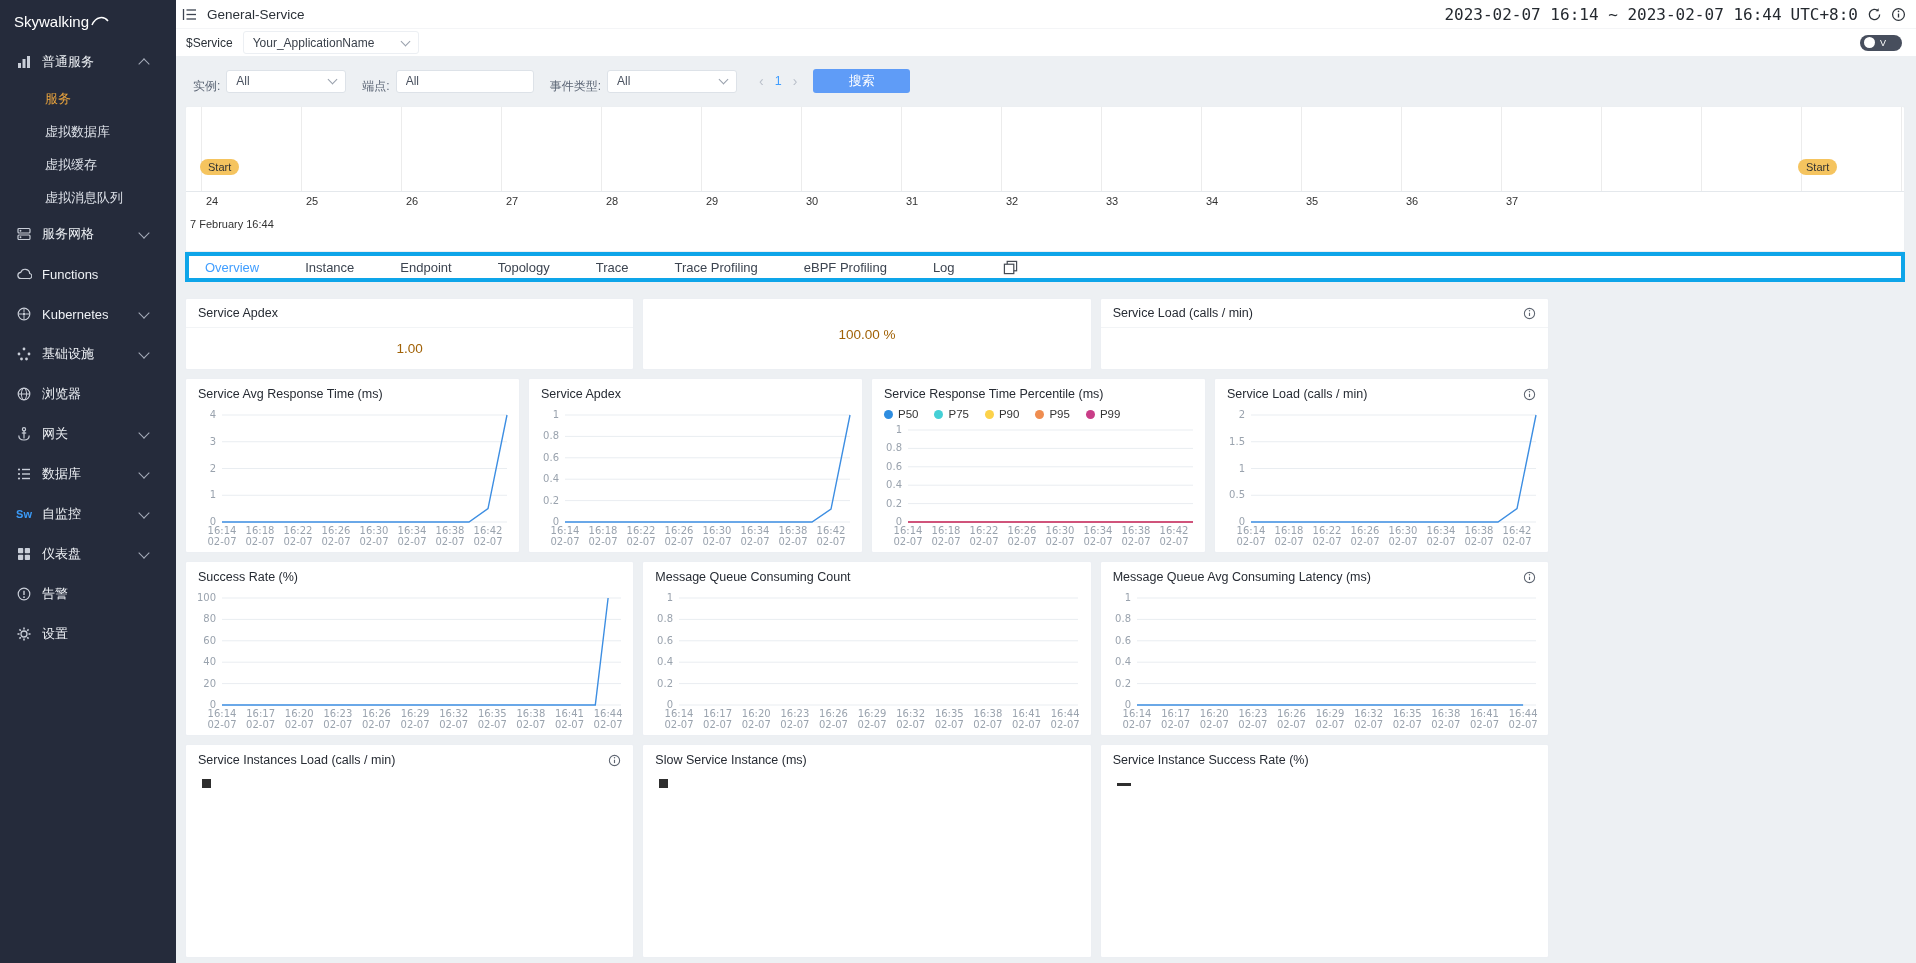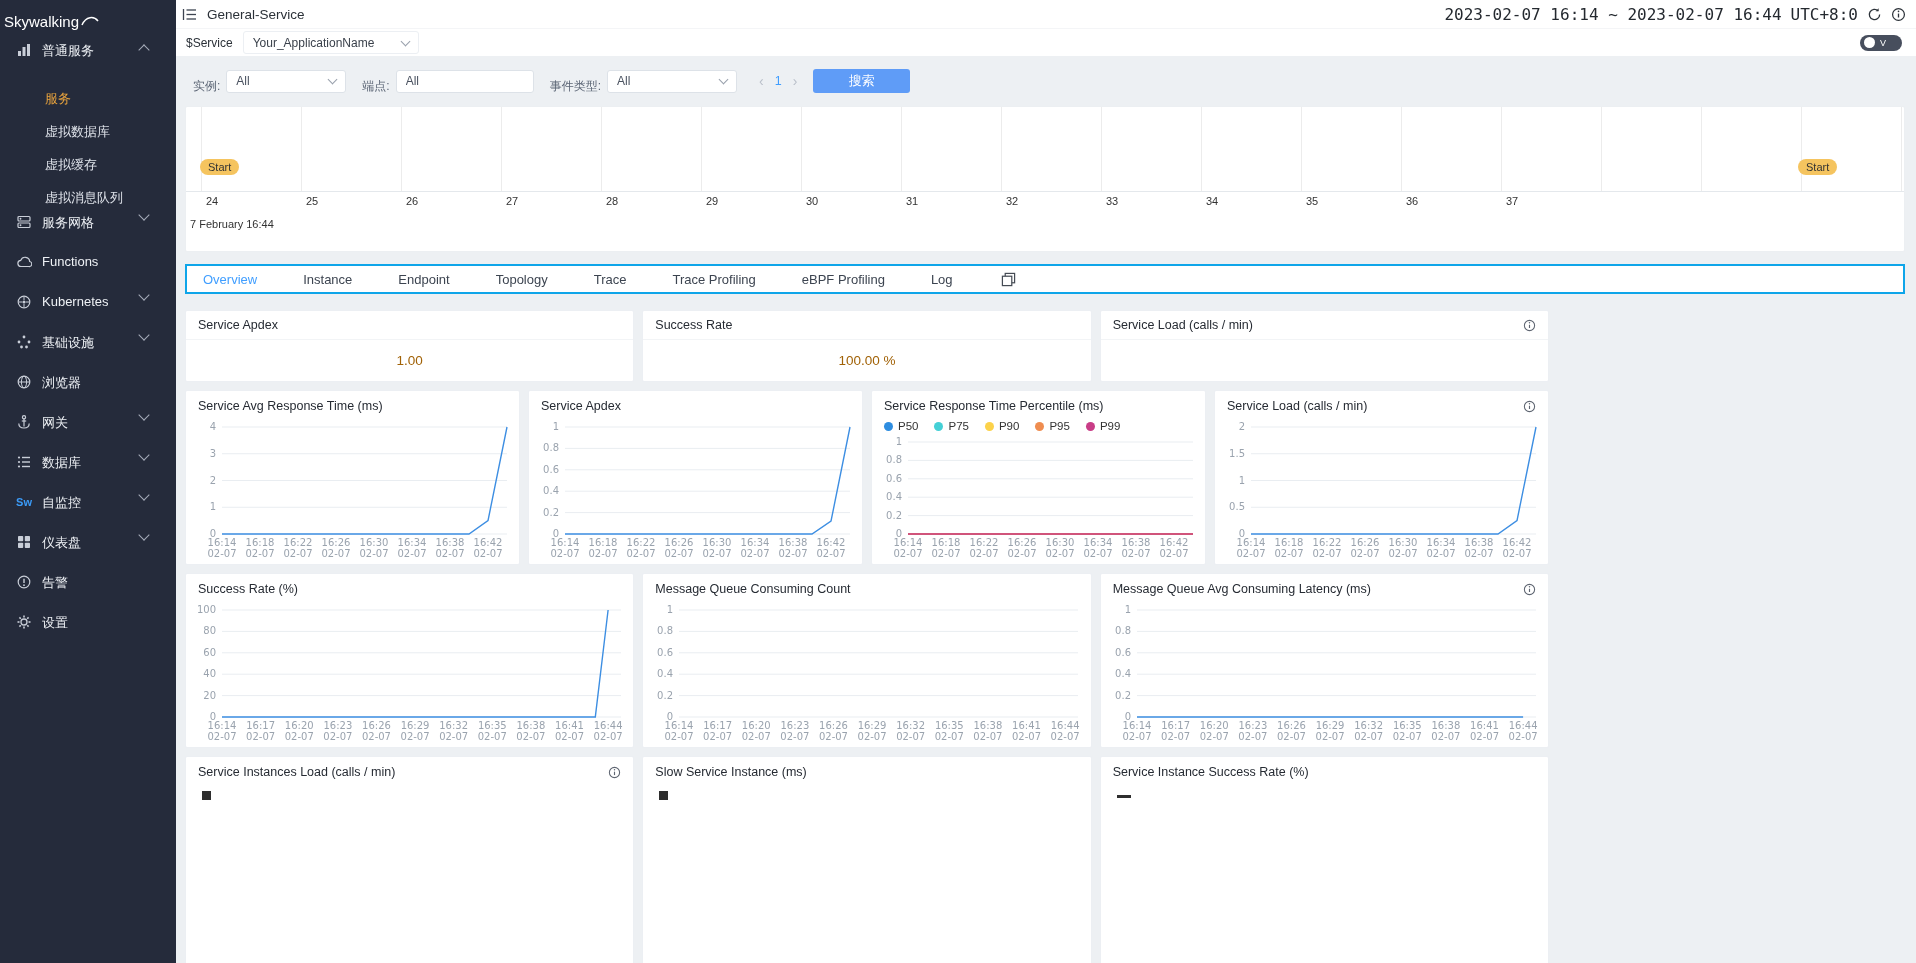--- a/index.html
+++ b/index.html
@@ -1,22 +1,22 @@
 <!DOCTYPE html>
 <html><head>
 <meta charset="utf-8">
 <style>
   html,body{margin:0;padding:0;}
   body{font-family:"Liberation Sans","DejaVu Sans",sans-serif;background:#edf0f3;}
   .app{width:1916px;height:963px;display:flex;overflow:hidden;background:#edf0f3;}
 
   
   .sidebar{width:176px;flex-shrink:0;background:#252b3b;color:#e9ecf1;}
-  .logo{height:42px;display:flex;align-items:center;padding-left:4px;font-size:15px;color:#fff;gap:2px;}
-  .menu-item{height:40px;display:flex;align-items:flex-start;padding:0 28px 0 16px;font-size:13px;color:#eef1f5;cursor:pointer;}
+  .logo{height:42px;display:flex;align-items:center;padding-left:14px;font-size:15px;color:#fff;gap:2px;}
+  .menu-item{height:40px;display:flex;align-items:center;padding:0 28px 0 16px;font-size:13px;color:#eef1f5;cursor:pointer;}
   .mi-icon{width:16px;height:16px;margin-right:10px;display:inline-flex;align-items:center;justify-content:center;flex-shrink:0;}
   .sw-ico{color:#3b9bf8;font-size:11px;font-weight:bold;}
   .chev{width:7px;height:7px;border-right:1.4px solid #a7adba;border-bottom:1.4px solid #a7adba;transform:rotate(45deg);margin-left:auto;margin-top:-3px;}
   .chev.up{transform:rotate(-135deg);margin-top:4px;}
   .menu-sub .sub-item{height:33px;display:flex;align-items:center;padding-left:45px;font-size:13px;color:#dfe3ea;cursor:pointer;}
   .sub-item.active{color:#e7a23d;}
 
   
   .main{flex:1;display:flex;flex-direction:column;min-width:0;}
   .topbar{height:28px;background:#fff;display:flex;align-items:center;padding:0 10px 0 6px;}
@@ -49,21 +49,21 @@
   .timeline-card{background:#fff;margin-top:12px;height:146px;border:1px solid #eceff2;border-radius:2px;box-sizing:border-box;}
   .tl-plot{height:84px;position:relative;border-bottom:1px solid #e4e8ec;background-image:repeating-linear-gradient(90deg,#ececec 0 1px,transparent 1px 100px);background-position:15px 0;}
   .start-badge{position:absolute;bottom:16px;height:16px;background:#f5c45f;color:#333;font-size:11px;line-height:16px;padding:0 8px;border-radius:8px;cursor:pointer;}
   .sb-left{left:14px;}
   .sb-right{left:1612px;}
   .tl-labels{position:relative;height:16px;}
   .tl-labels span{position:absolute;top:3px;font-size:11px;color:#333;}
   .tl-caption{font-size:11px;color:#333;padding:10px 0 0 4px;}
 
   
-  .tabs-bar{background:#fff;margin-top:12px;height:30px;display:flex;align-items:center;padding-left:16px;gap:46px;border:2px solid #0ea5e9;box-sizing:border-box;}
+  .tabs-bar{background:#fff;height:30px;display:flex;align-items:center;padding-left:16px;gap:46px;border:4px solid #0ea5e9;box-sizing:border-box;}
   .tab{font-size:13px;color:#3c4450;cursor:pointer;white-space:nowrap;}
   .tab.active{color:#409eff;}
   .tabs-icon{display:inline-flex;cursor:pointer;margin-left:2px;}
 
   
   .grid{width:1364px;margin-top:16px;display:flex;flex-direction:column;gap:8px;}
   .row{display:grid;gap:8px;}
   .r1{grid-template-columns:repeat(3,1fr);height:72px;}
   .r2{grid-template-columns:repeat(4,1fr);height:175px;}
   .r3{grid-template-columns:repeat(3,1fr);height:175px;}
@@ -383,23 +383,20 @@
       <div class="grid">
 
         <div class="row r1">
           <div class="card">
             <div class="card-head">
                 <span>Service Apdex</span>
               </div>
             <div class="stat-value">1.00</div>
           </div>
           <div class="card">
-            <div class="card-head">
-                <span>Success Rate</span>
-              </div>
             <div class="stat-value">100.00 %</div>
           </div>
           <div class="card">
             <div class="card-head">
               <span>Service Load (calls / min)</span>
               <span class="card-info">
                 <svg width="13" height="13" viewBox="0 0 16 16">
                     <circle cx="8" cy="8" r="6.3" fill="none" stroke="#5f6672" stroke-width="1.3"></circle>
                     <line x1="8" y1="7" x2="8" y2="11.2" stroke="#5f6672" stroke-width="1.4"></line>
                     <circle cx="8" cy="4.6" r="0.9" fill="#5f6672"></circle>

